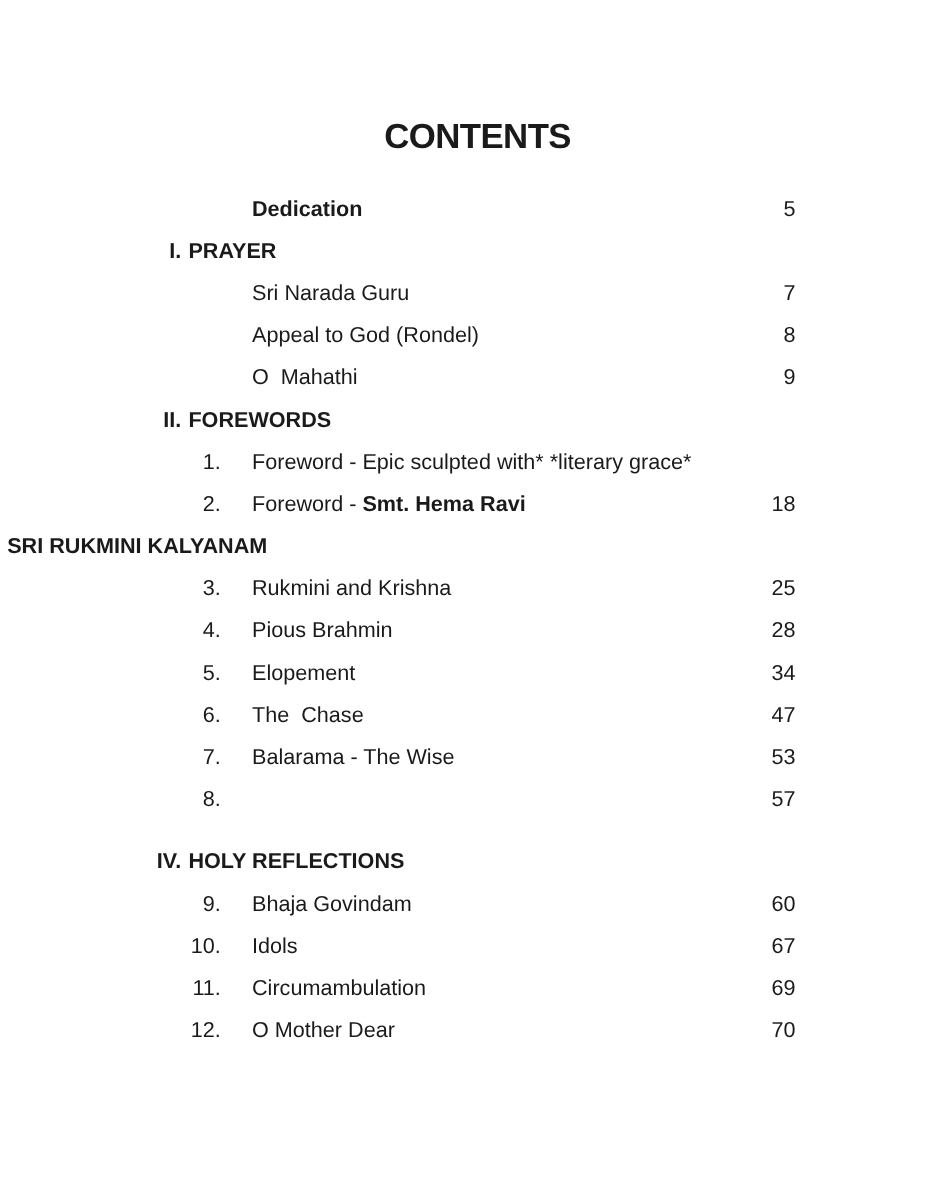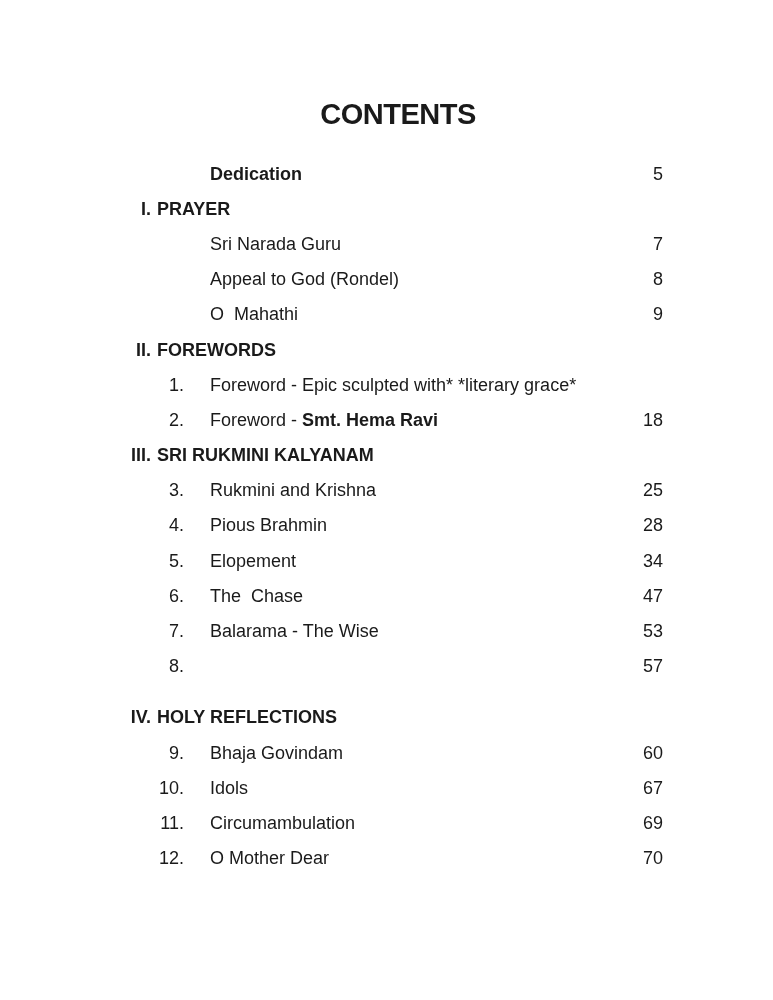--- a/index.html
+++ b/index.html
@@ -116,21 +116,20 @@
         <span class="num">1.</span>
         <span class="entry-title"><span>Foreword - Epic sculpted with* *literary grace*</span></span>
         <span class="pgnum"></span>
       </div>
       <div class="row">
         <span class="num">2.</span>
         <span class="entry-title"><span>Foreword - </span><span class="b">Smt. Hema Ravi</span></span>
         <span class="pgnum">18</span>
       </div>
       <div class="row section">
-        <span class="num">III.</span>
         <span class="entry-title"><span class="b">SRI RUKMINI KALYANAM</span></span>
         <span class="pgnum"></span>
       </div>
       <div class="row">
         <span class="num">3.</span>
         <span class="entry-title"><span>Rukmini and Krishna</span></span>
         <span class="pgnum">25</span>
       </div>
       <div class="row">
         <span class="num">4.</span>

